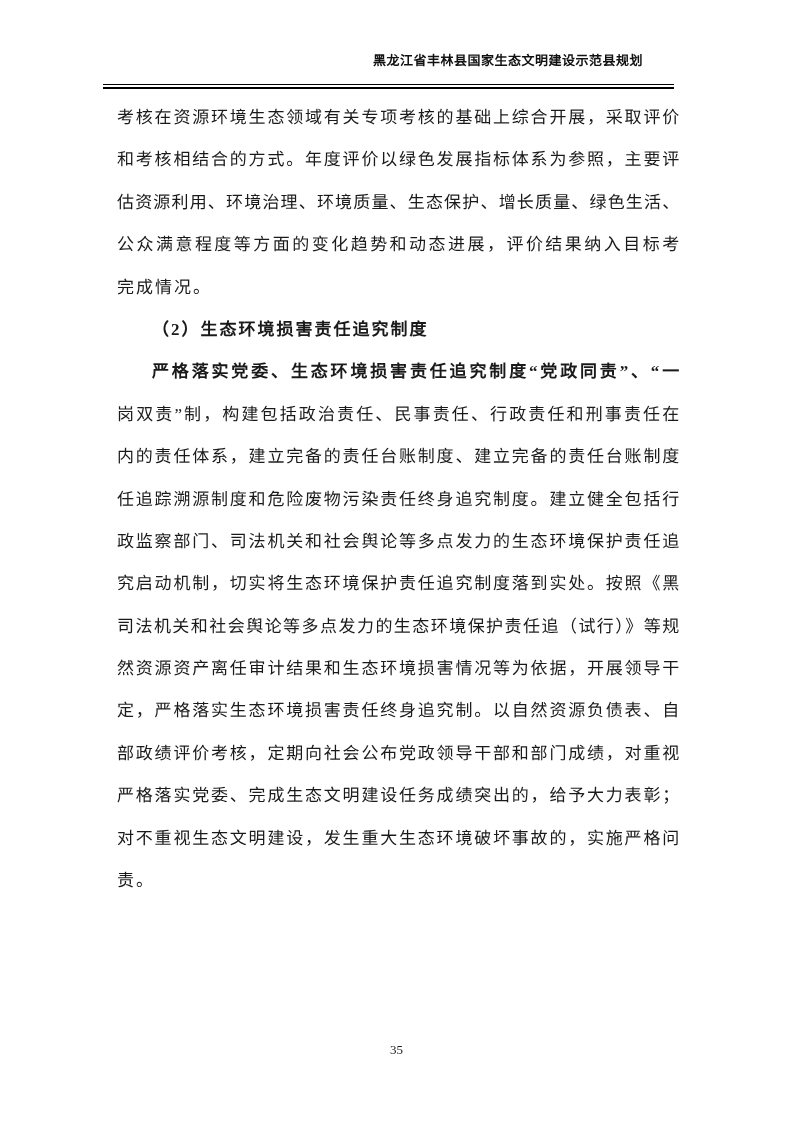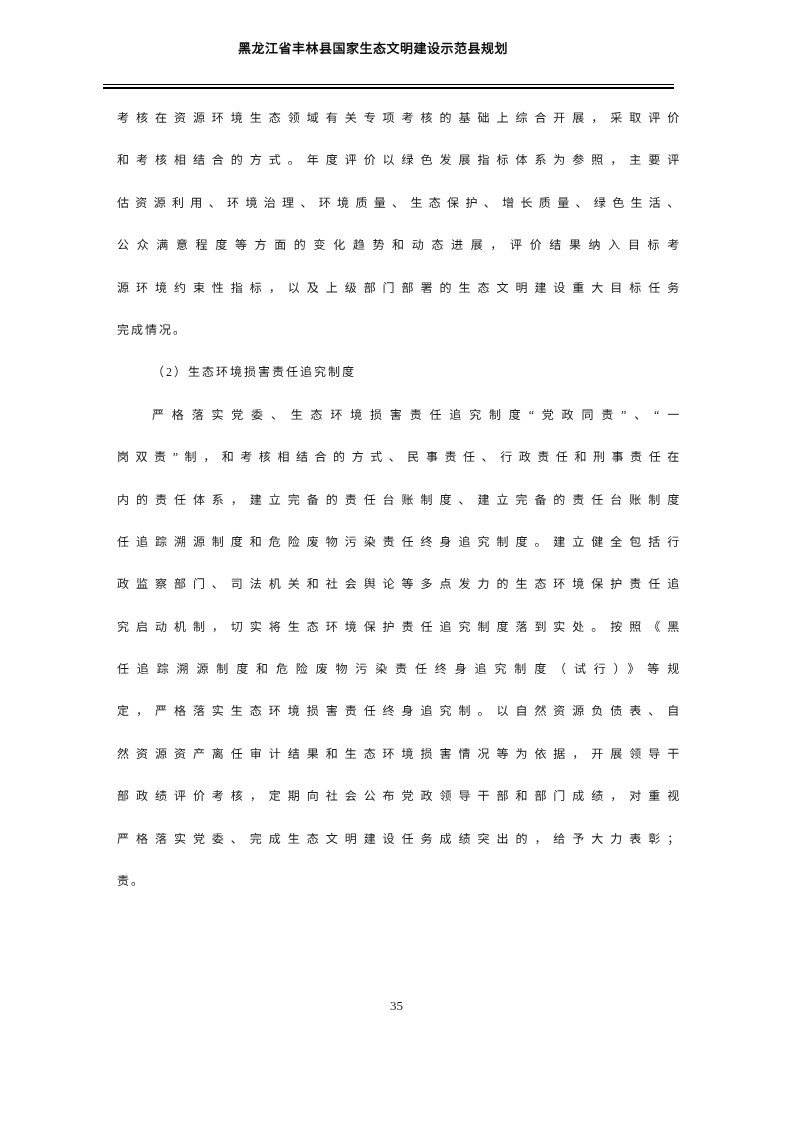--- a/index.html
+++ b/index.html
@@ -13,24 +13,24 @@
     height: 1122px;
     margin: 0 auto;
     background: #ffffff;
     overflow: hidden;
     font-family: "Liberation Serif", "DejaVu Serif", serif;
     color: #1a1a1a;
   }
   
   .header-title {
     position: absolute;
-    top: 40px;
+    top: 52px;
     left: 103px;
     width: 540px;
-    text-align: center;
+    text-align: right;
     font-size: 13px;
     font-weight: 700;
     letter-spacing: 0.5px;
     line-height: 18px;
     color: #111111;
     white-space: nowrap;
   }
   .header-rule {
     position: absolute;
     top: 84px;
@@ -43,39 +43,40 @@
   
   .body-text {
     position: absolute;
     top: 97px;
     left: 117px;
     width: 563px;
   }
   .line {
     height: 42.4px;
     line-height: 42.4px;
-    font-size: 12px;
+    font-size: 17px;
     letter-spacing: 2px;
     white-space: nowrap;
     text-align: left;
     color: #1a1a1a;
   }
   .line.justify {
     letter-spacing: 0.8px;
     text-align: justify;
     text-align-last: justify;
     text-justify: inter-character;
   }
   .line.indent {
     padding-left: 35px;
+    font-weight: bold;
   }
   
   .page-number {
     position: absolute;
-    top: 997px;
+    top: 1041px;
     left: 0;
     width: 793px;
     text-align: center;
     font-size: 13px;
     line-height: 18px;
     color: #1a1a1a;
   }
 </style>
 </head>
 <body>
@@ -84,32 +85,32 @@
 
   <div class="header-title">黑龙江省丰林县国家生态文明建设示范县规划</div>
 
   <div class="header-rule"></div>
 
   <div class="body-text">
       <div class="line justify">考核在资源环境生态领域有关专项考核的基础上综合开展，采取评价</div>
       <div class="line justify">和考核相结合的方式。年度评价以绿色发展指标体系为参照，主要评</div>
       <div class="line justify">估资源利用、环境治理、环境质量、生态保护、增长质量、绿色生活、</div>
       <div class="line justify">公众满意程度等方面的变化趋势和动态进展，评价结果纳入目标考</div>
-      <div class="line justify">源环境约束性指标，以及上级部门部署的生态文明建设重大目标任务</div>
       <div class="line">完成情况。</div>
       <div class="line indent">（2）生态环境损害责任追究制度</div>
       <div class="line justify indent">严格落实党委、生态环境损害责任追究制度“党政同责”、“一</div>
-      <div class="line justify">岗双责”制，和考核相结合的方式、民事责任、行政责任和刑事责任在</div>
+      <div class="line justify">岗双责”制，构建包括政治责任、民事责任、行政责任和刑事责任在</div>
       <div class="line justify">内的责任体系，建立完备的责任台账制度、建立完备的责任台账制度</div>
       <div class="line justify">任追踪溯源制度和危险废物污染责任终身追究制度。建立健全包括行</div>
       <div class="line justify">政监察部门、司法机关和社会舆论等多点发力的生态环境保护责任追</div>
       <div class="line justify">究启动机制，切实将生态环境保护责任追究制度落到实处。按照《黑</div>
-      <div class="line justify">任追踪溯源制度和危险废物污染责任终身追究制度（试行）》等规</div>
+      <div class="line justify">司法机关和社会舆论等多点发力的生态环境保护责任追（试行）》等规</div>
+      <div class="line justify">然资源资产离任审计结果和生态环境损害情况等为依据，开展领导干</div>
       <div class="line justify">定，严格落实生态环境损害责任终身追究制。以自然资源负债表、自</div>
-      <div class="line justify">然资源资产离任审计结果和生态环境损害情况等为依据，开展领导干</div>
       <div class="line justify">部政绩评价考核，定期向社会公布党政领导干部和部门成绩，对重视</div>
       <div class="line justify">严格落实党委、完成生态文明建设任务成绩突出的，给予大力表彰；</div>
+      <div class="line justify">对不重视生态文明建设，发生重大生态环境破坏事故的，实施严格问</div>
       <div class="line">责。</div>
     </div>
 
   <div class="page-number">35</div>
 
 </div>
 
 </body></html>

